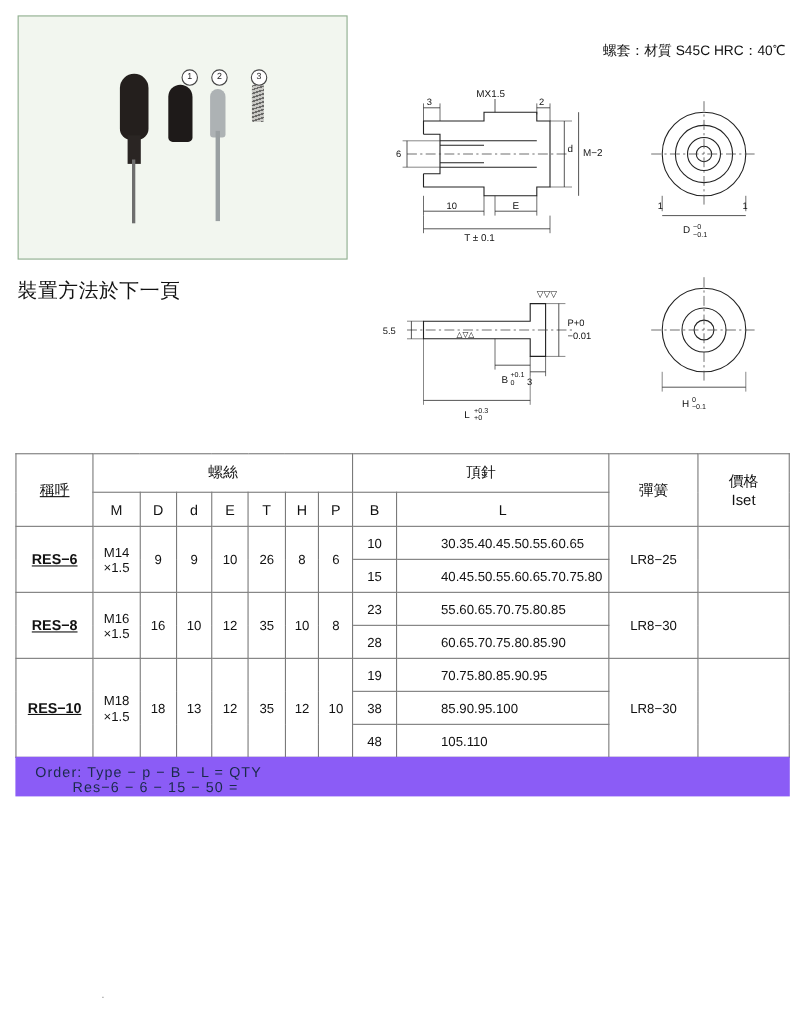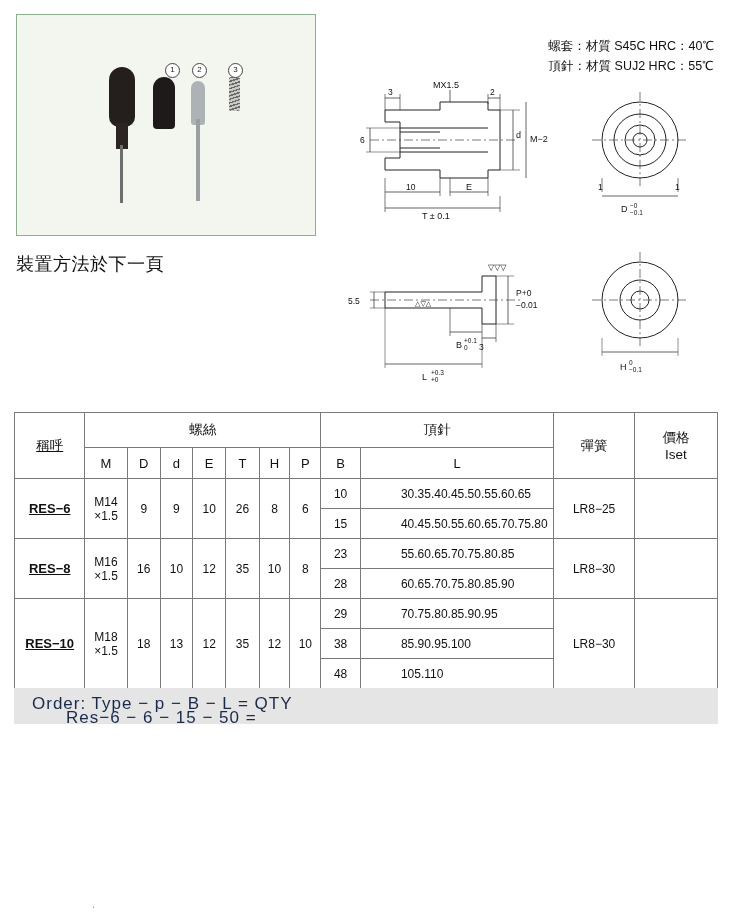--- a/index.html
+++ b/index.html
@@ -169,22 +169,22 @@
   .spec-table .price-col { width: 108px; }
   .spec-table .spring-col { width: 92px; }
 
   
   .order-bar {
     position: absolute;
     left: 14px;
     top: 688px;
     width: 704px;
     height: 36px;
-    background: #e5e5e5;
-    font-size: 17px;
+    background: #8b5cf6;
+    font-size: 13px;
     color: #1a2a4a;
   }
   .order-line1 {
     position: absolute;
     left: 18px; top: 6px;
     letter-spacing: 1px;
   }
   .order-line2 {
     position: absolute;
     left: 52px; top: 20px;
@@ -218,21 +218,20 @@
       <div class="callout cal1">1</div>
       <div class="callout cal2">2</div>
       <div class="callout cal3">3</div>
     </div>
   </div>
 
   <div class="photo-note">裝置方法於下一頁</div>
 
   <div class="material-note">
     <div>螺套：材質 S45C  HRC：40℃</div>
-    <div>頂針：材質 SUJ2  HRC：55℃</div>
   </div>
 
   <svg class="drawings" viewBox="0 0 396 320" width="396" height="320">
     <g stroke="#222" fill="none" stroke-width="1">
 
       <path d="M55,42 L55,30 L110,30 L110,22 L158,22 L158,30 L170,30
                L170,90 L158,90 L158,98 L110,98 L110,90 L55,90 L55,78"></path>
 
       <path d="M55,42 L70,42 L70,78 L55,78"></path>
 
@@ -426,21 +425,21 @@
         <td rowspan="3">
           <div>M18</div>
           <div>×1.5</div>
         </td>
         <td rowspan="3">18</td>
         <td rowspan="3">13</td>
         <td rowspan="3">12</td>
         <td rowspan="3">35</td>
         <td rowspan="3">12</td>
         <td rowspan="3">10</td>
-        <td>29</td>
+        <td>19</td>
         <td class="lcell">70.75.80.85.90.95</td>
         <td rowspan="3">LR8−30</td>
         <td rowspan="3"></td>
       </tr>
       <tr class="row-h">
         <td>38</td>
         <td class="lcell">85.90.95.100</td>
       </tr>
       <tr class="row-h">
         <td>48</td>

